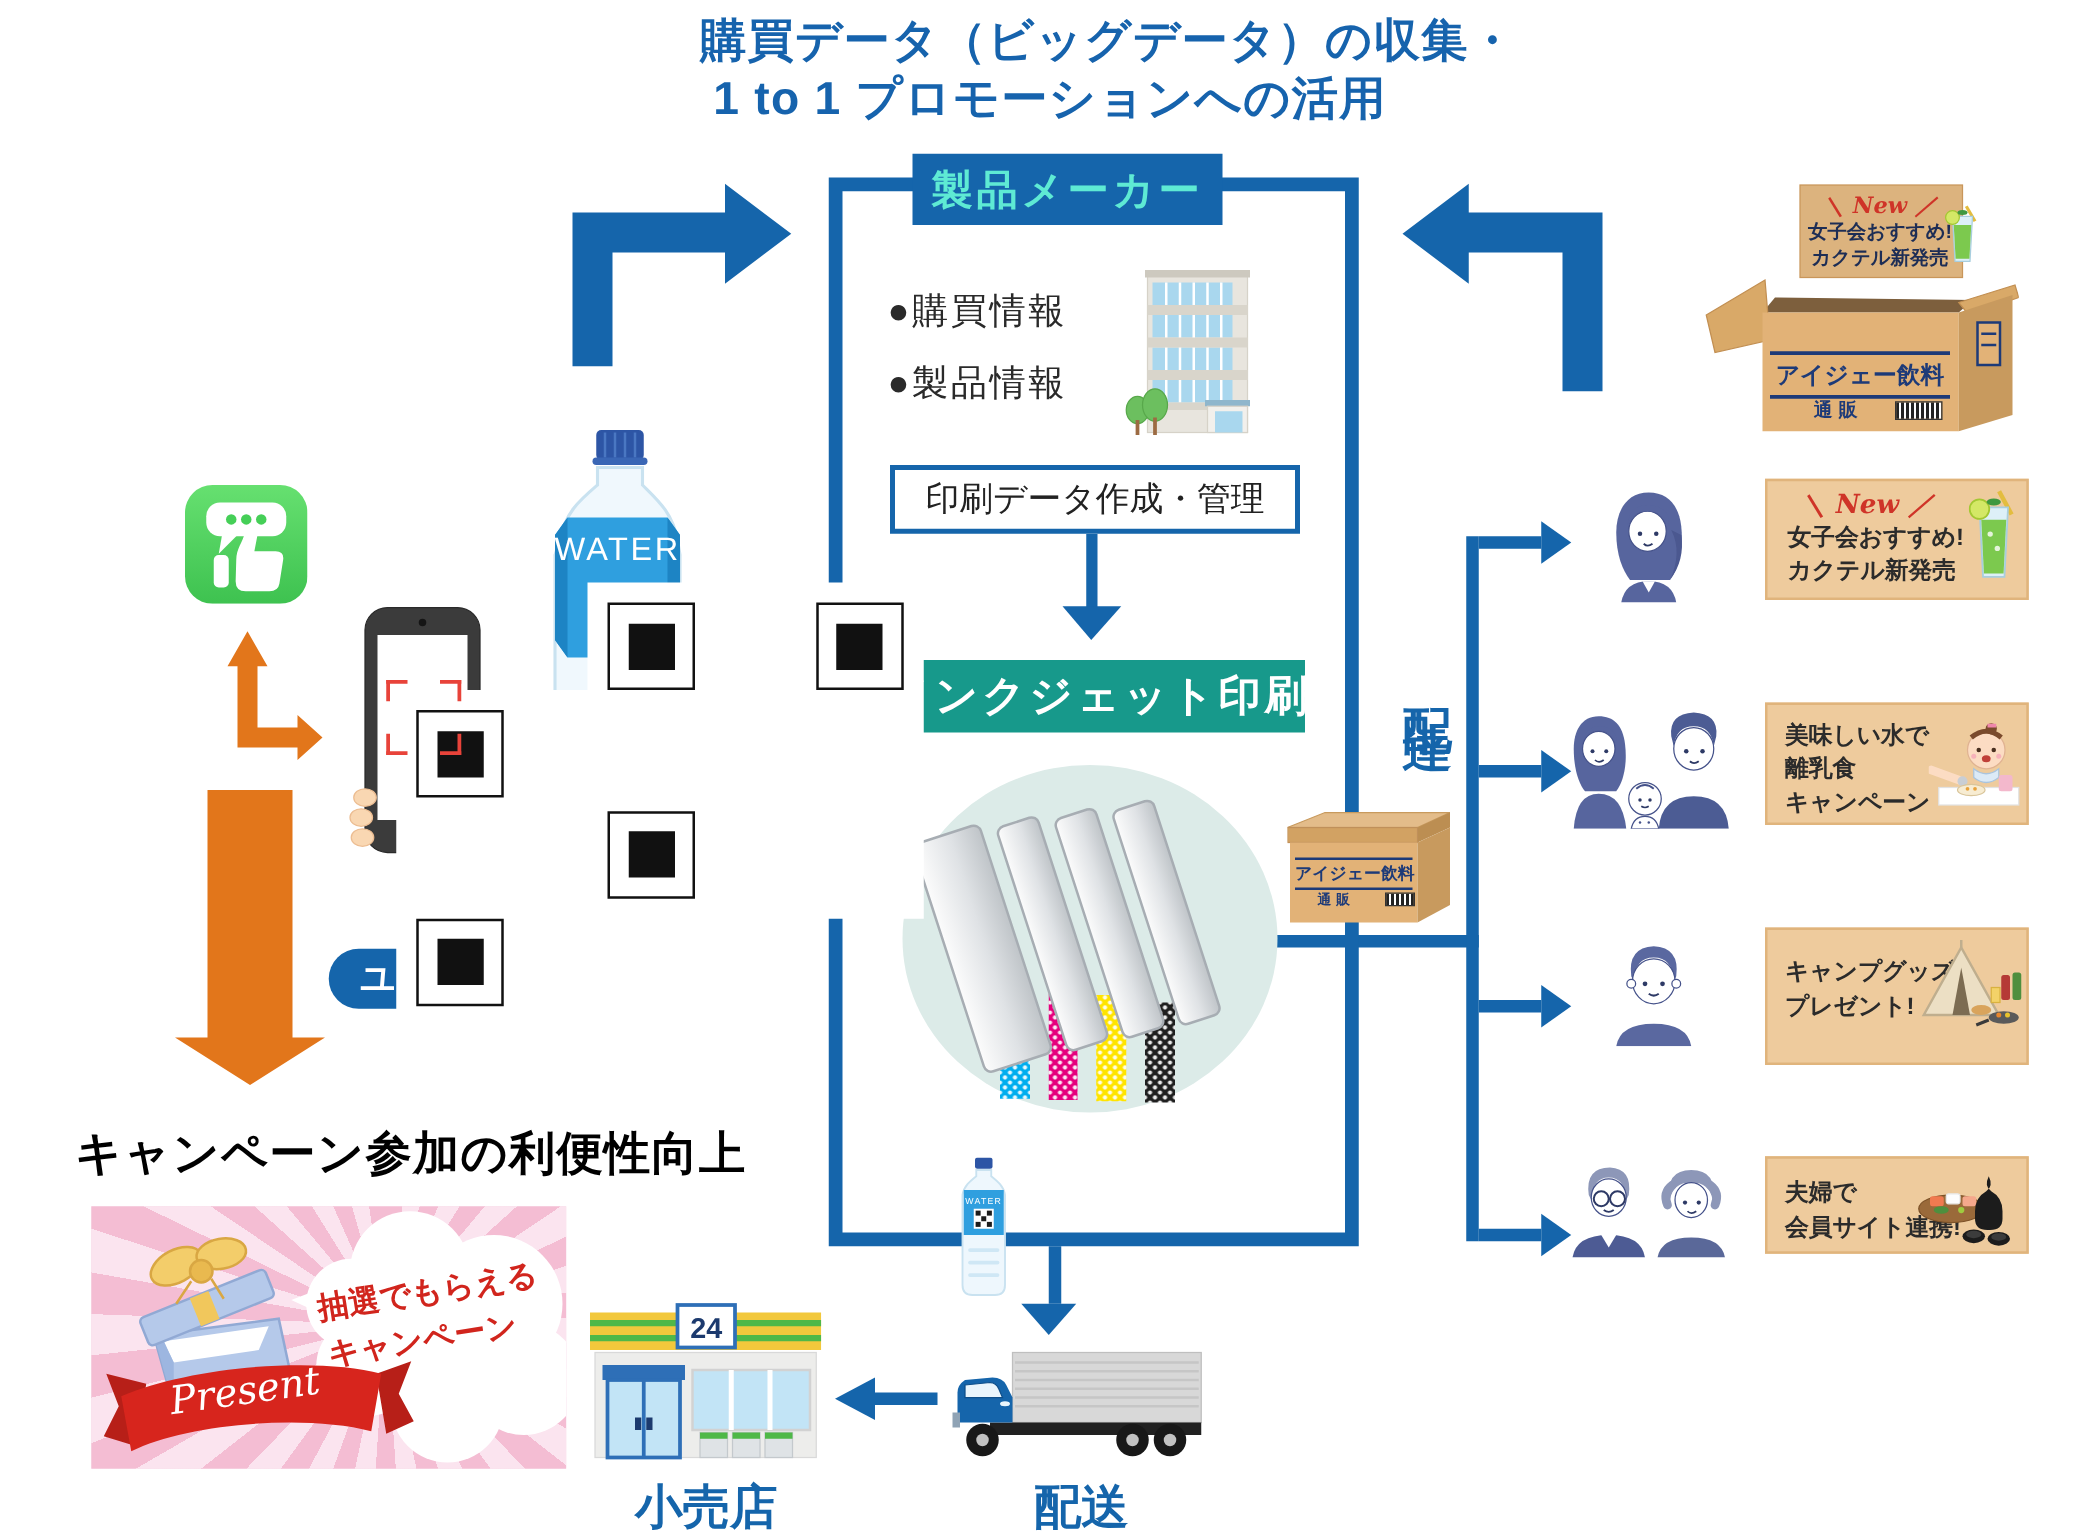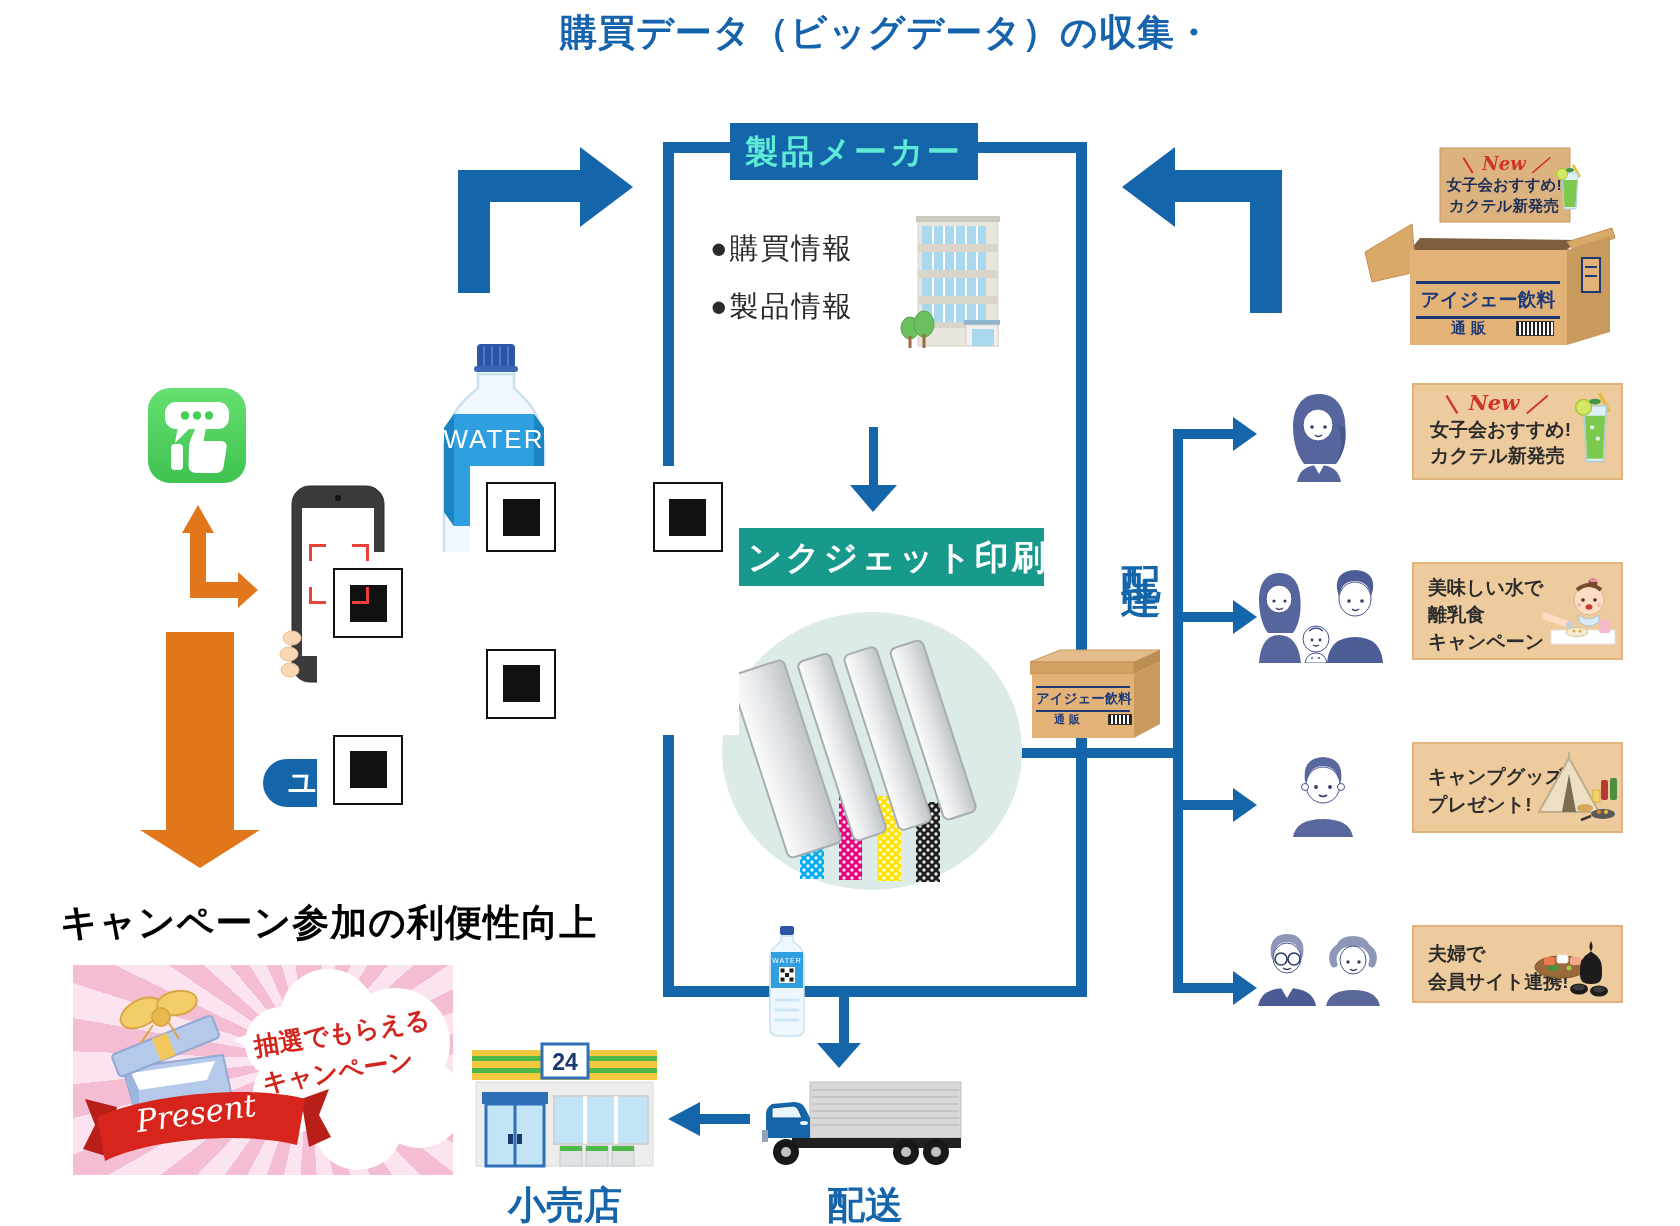--- a/index.html
+++ b/index.html
@@ -83,20 +83,21 @@
       <polygon points="700,1102 700,1136 668,1119"></polygon>
     </g>
     <g fill="#e2761b">
       <polygon points="190,598 190,533 182,533 198,505 214,533 206,533 206,582 238,582 238,572 258,590 238,608 238,598"></polygon>
       <polygon points="166,632 234,632 234,830 260,830 200,868 140,830 166,830"></polygon>
     </g>
   </svg>
 
   <div class="txt title">
     <span style="display:block">購買データ（ビッグデータ）の収集・</span>
+    <span style="display:block">1 to 1 プロモーションへの活用</span>
   </div>
 
   <div class="abs frame"></div>
   <div class="txt maker-header">製品メーカー</div>
   <div class="txt bullet" style="left:710px;top:229px;z-index:3;">●購買情報</div>
   <div class="txt bullet" style="left:710px;top:287px;z-index:3;">●製品情報</div>
 
   <svg class="abs z3" style="left:900px;top:216px;" width="105" height="136" viewBox="0 0 105 136">
     <rect x="18" y="2" width="80" height="128" fill="#e8e5de" stroke="#d6d2c8"></rect>
     <rect x="16" y="0" width="84" height="6" fill="#cdc9bf"></rect>
@@ -119,20 +120,21 @@
     </g>
     <rect x="64" y="104" width="36" height="5" fill="#8fb6cc"></rect>
     <rect x="66" y="109" width="32" height="21" fill="#f2f0ec" stroke="#d6d2c8"></rect>
     <rect x="72" y="113" width="22" height="17" fill="#a9d7ee"></rect>
     <ellipse cx="10" cy="112" rx="9" ry="11" fill="#6cbf5f" stroke="#58a84b"></ellipse>
     <ellipse cx="24" cy="108" rx="10" ry="13" fill="#6cbf5f" stroke="#58a84b"></ellipse>
     <rect x="8.5" y="120" width="3" height="12" fill="#9c6b43"></rect>
     <rect x="22.5" y="118" width="3" height="14" fill="#9c6b43"></rect>
   </svg>
 
+  <div class="txt printbox">印刷データ作成・管理</div>
   <div class="txt tealbox">インクジェット印刷</div>
 
   <div class="abs circle">
     <svg width="300" height="278" viewBox="0 0 300 278">
       <defs>
         <linearGradient id="mg" x1="0" y1="0" x2="1" y2="0">
           <stop offset="0" stop-color="#fcfcfc"></stop>
             <stop offset="0.55" stop-color="#dfe2e5"></stop>
             <stop offset="1" stop-color="#bfc4c8"></stop>
         </linearGradient>
@@ -480,21 +482,21 @@
     <path d="M22,36 Q19,13 40,12 Q61,13 58,36 L56,40 Q55,21 40,21 Q25,21 24,40 Z" fill="#5a68a0"></path>
     <ellipse cx="40" cy="40" rx="17" ry="18" fill="#fff" stroke="#45528a"></ellipse>
     <circle cx="33" cy="42" r="1.9" fill="#2e3a66"></circle>
       <circle cx="47" cy="42" r="1.9" fill="#2e3a66"></circle>
     <path d="M36,50 Q40,53 44,50" fill="none" stroke="#2e3a66" stroke-width="1.6"></path>
     <circle cx="22" cy="42" r="3.5" fill="#fff" stroke="#45528a"></circle>
       <circle cx="58" cy="42" r="3.5" fill="#fff" stroke="#45528a"></circle>
     <path d="M10,92 Q13,74 40,74 Q67,74 70,92 Z" fill="#5a68a0"></path>
   </svg>
 
-  <div class="banner" style="top:742px;height:91px;">
+  <div class="banner" style="top:742px;height:110px;">
     <div class="bl" style="top:20px;">キャンプグッズ</div>
     <div class="bl" style="top:48px;">プレゼント!</div>
     <svg class="abs" style="right:2px;top:6px;" width="82" height="78" viewBox="0 0 82 78">
       <polygon points="2,62 32,8 62,62" fill="#ecdfc4" stroke="#bfae8e" stroke-width="2"></polygon>
       <polygon points="25,62 32,24 39,62" fill="#7c6c52"></polygon>
       <line x1="32" y1="8" x2="32" y2="2" stroke="#bfae8e" stroke-width="2"></line>
       <rect x="64" y="30" width="7" height="20" rx="2" fill="#b53a36"></rect>
       <rect x="73" y="28" width="7" height="22" rx="2" fill="#4e8f3e"></rect>
       <rect x="56" y="40" width="7" height="12" fill="#f3d268" stroke="#d9b23f"></rect>
       <ellipse cx="66" cy="64" rx="12" ry="5" fill="#5a5a5a"></ellipse>

